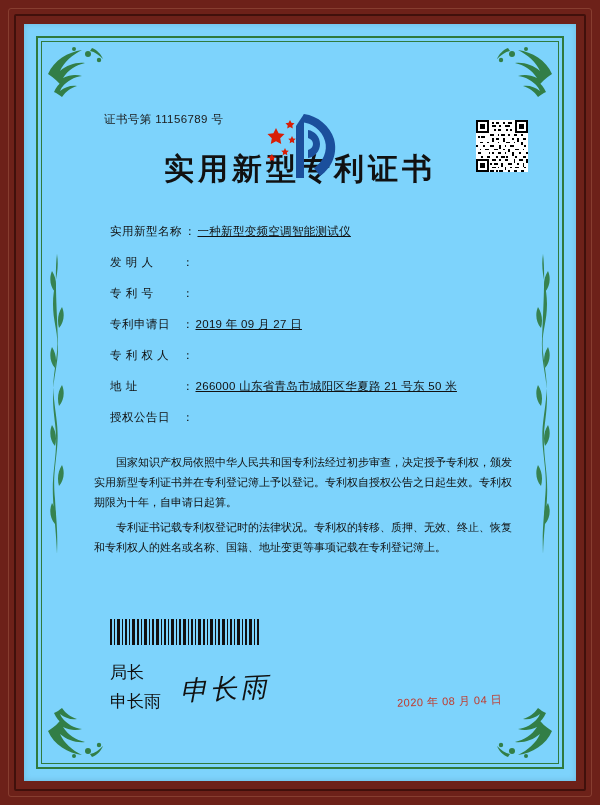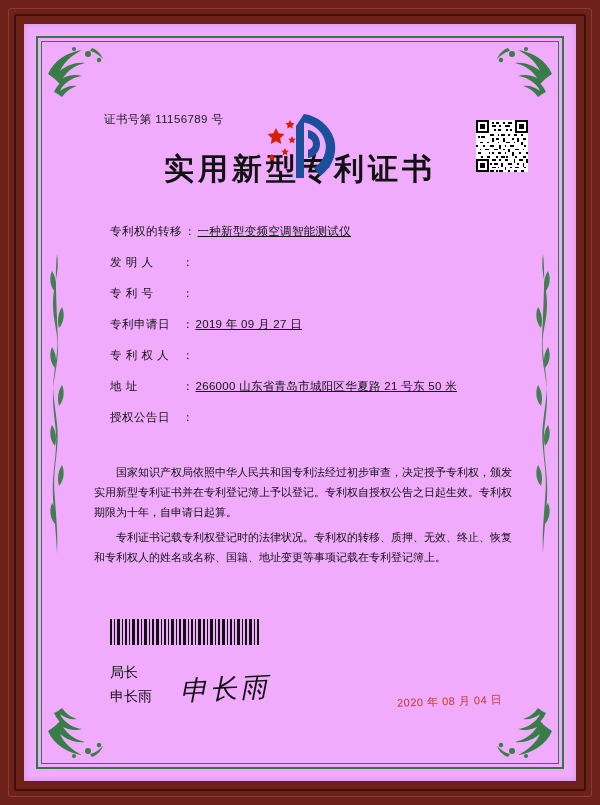--- a/index.html
+++ b/index.html
@@ -42,21 +42,21 @@
     border: 1px solid #9a5140;
     border-radius: 3px;
     opacity: .6;
   }
 
   
   .paper {
     position: absolute;
     left: 24px; top: 24px;
     width: 552px; height: 757px;
-    background: #f0abfc;
+    background: #7dd3fc;
     box-sizing: border-box;
     box-shadow: inset 0 0 6px rgba(0,0,0,.12);
     overflow: hidden;
   }
 
   
   .green-border-outer {
     position: absolute;
     left: 12px; top: 12px; right: 12px; bottom: 12px;
     border: 2px solid #2f7a3e;
@@ -164,21 +164,21 @@
     padding: 0 2px;
   }
   .field-value {
     flex: 1 1 auto;
     letter-spacing: .3px;
     text-decoration: underline;
   }
   .field-row.wide .field-label { min-width: 70px; }
 
   .paras {
-    margin-top: 36px;
+    margin-top: 26px;
     padding-left: 26px;
     padding-right: 20px;
     font-size: 11px;
     line-height: 1.85;
     color: #111;
     text-align: justify;
   }
   .paras p { margin: 0 0 4px 0; text-indent: 2em; }
 
   
@@ -188,22 +188,22 @@
     bottom: 92px;
     width: 150px;
     height: 26px;
   }
   .barcode svg { display:block; width:100%; height:100%; }
 
   
   .sig-block {
     position: absolute;
     left: 42px;
-    bottom: 28px;
-    font-size: 14px;
+    bottom: 20px;
+    font-size: 17px;
     color: #111;
     line-height: 1.7;
   }
   .sig-script {
     position: absolute;
     left: 112px;
     bottom: 30px;
     font-size: 27px;
     color: #111;
     font-family: "DejaVu Serif", "Liberation Serif", serif;
@@ -436,21 +436,21 @@
       </svg>
     </div>
 
     <div class="cert-no">证书号第 11156789 号</div>
 
     <div class="title">实用新型专利证书</div>
 
     <div class="fields">
 
       <div class="field-row wide">
-        <span class="field-label">专利权的转移</span>
+        <span class="field-label">实用新型名称</span>
         <span class="field-sep">：</span>
         <span class="field-value">一种新型变频空调智能测试仪</span>
       </div>
 
       <div class="field-row wide">
         <span class="field-label">发 明 人</span>
         <span class="field-sep">：</span>
       </div>
 
       <div class="field-row wide">

